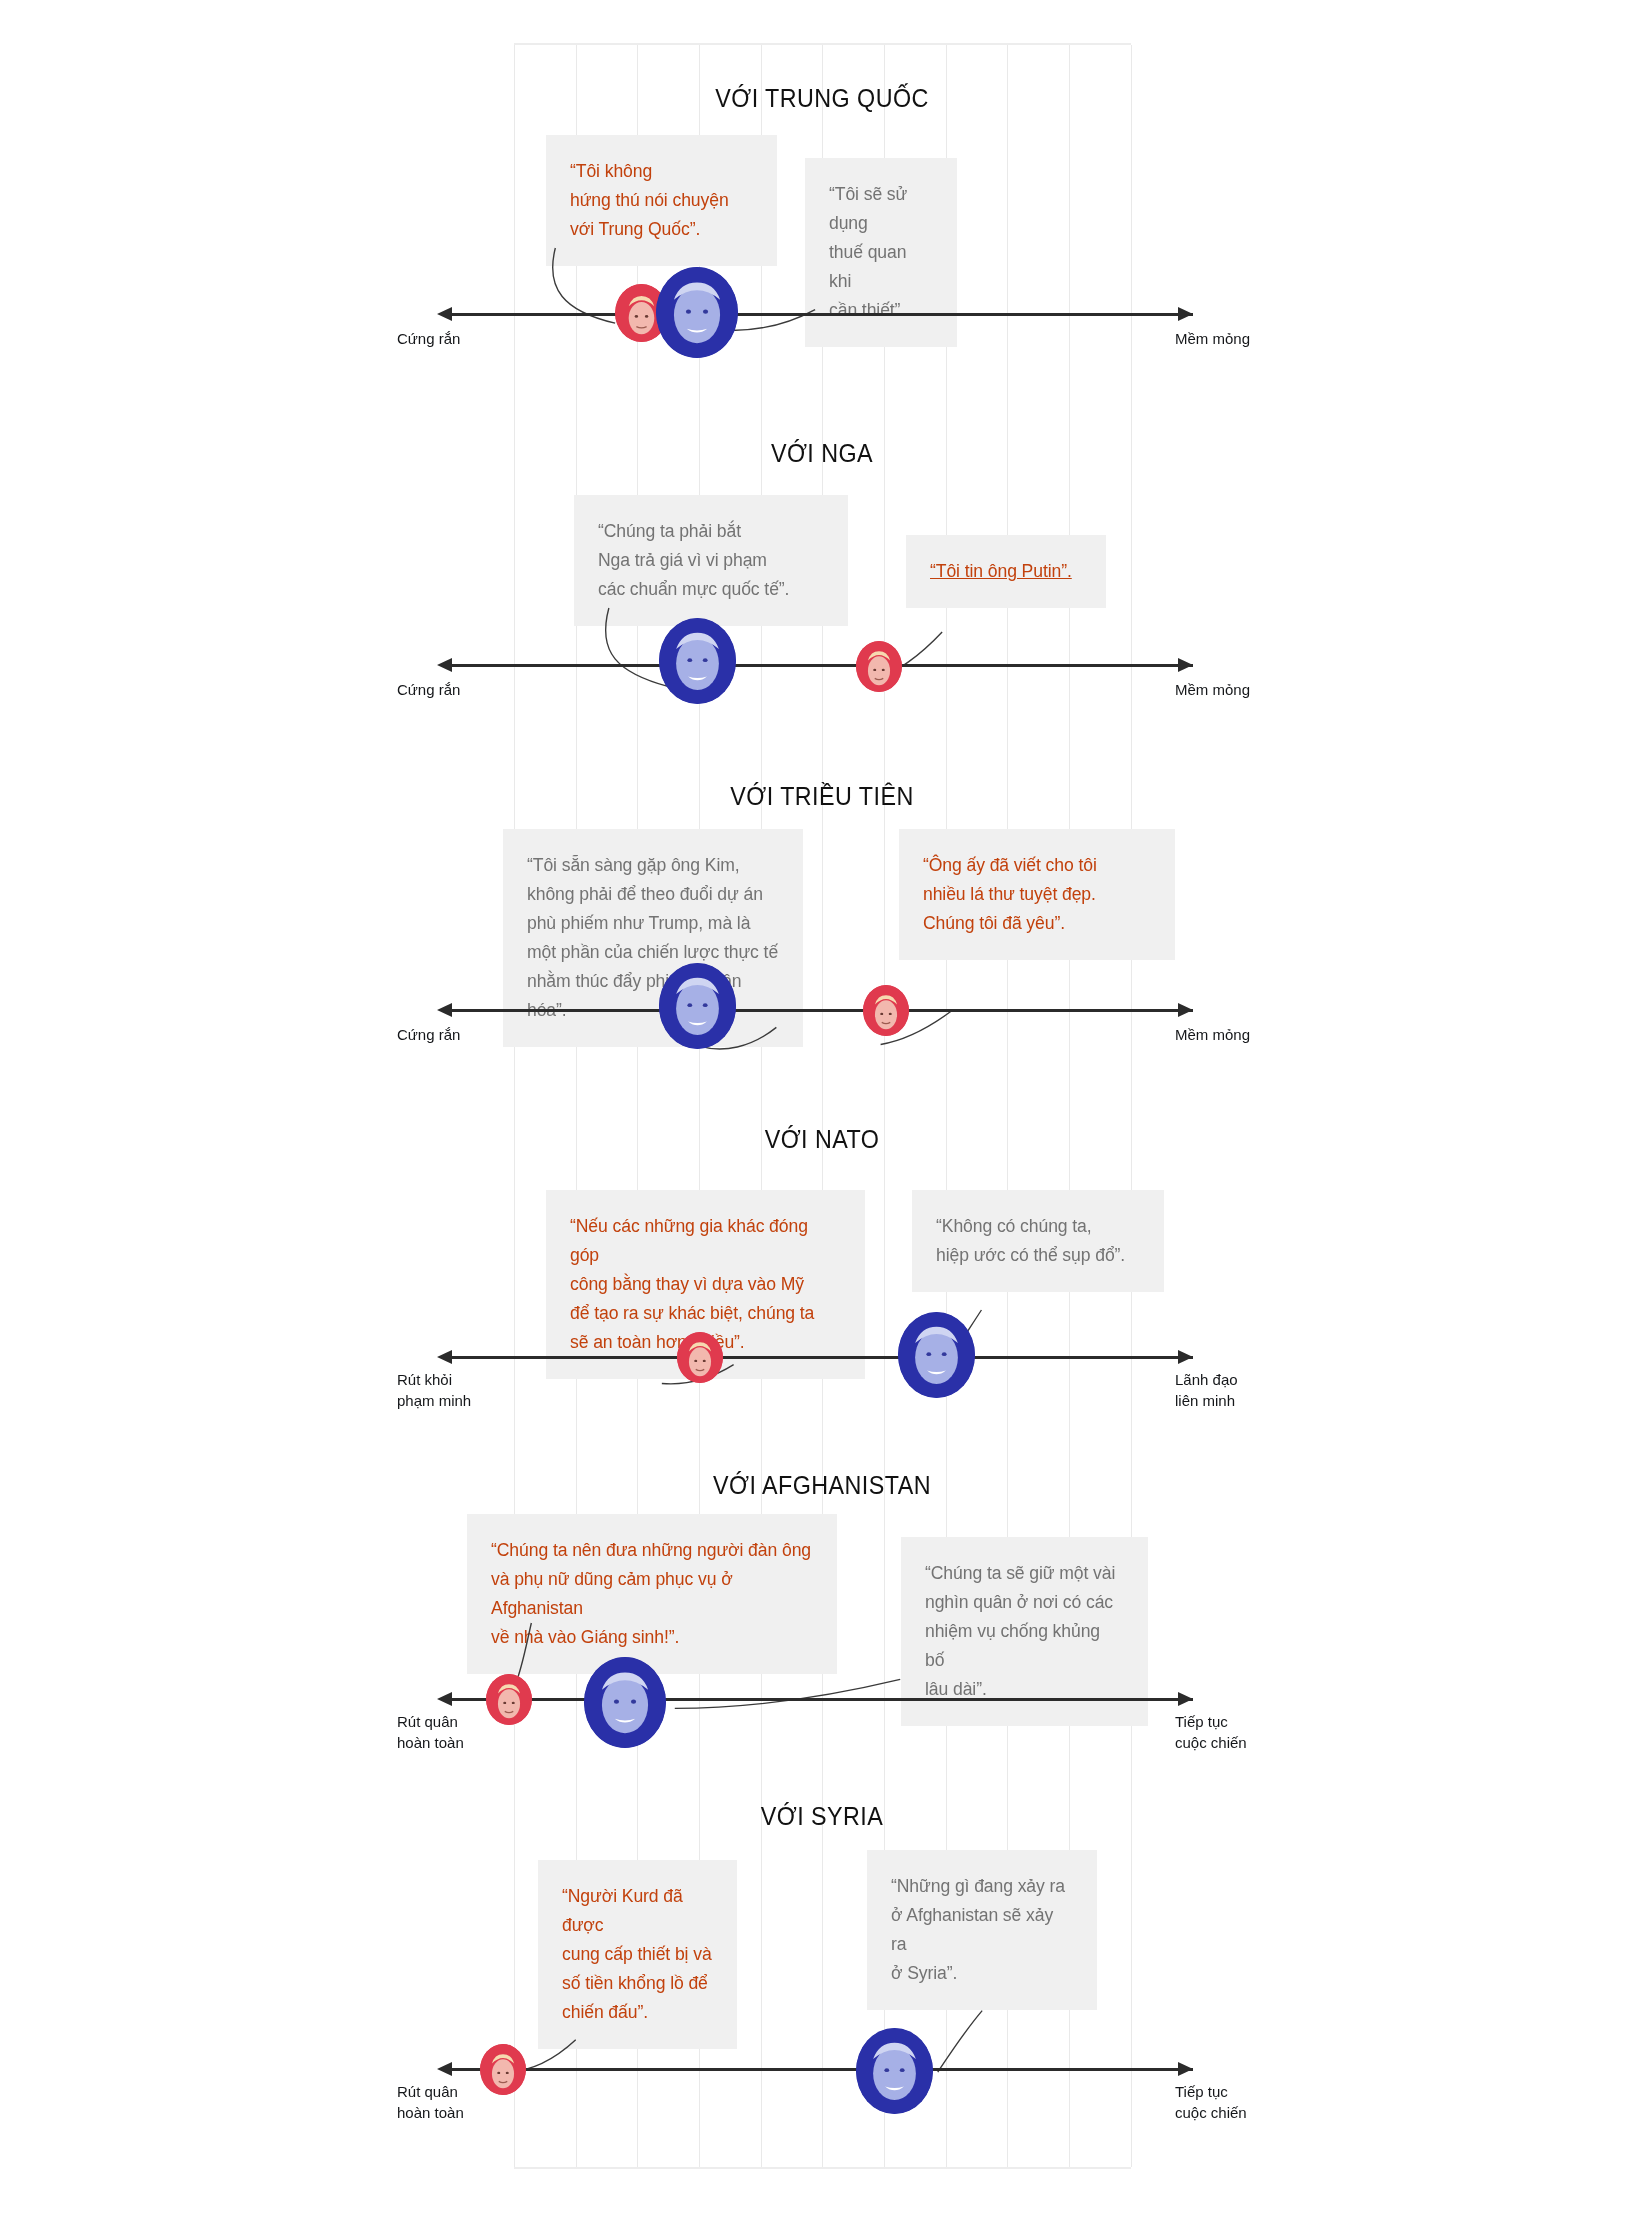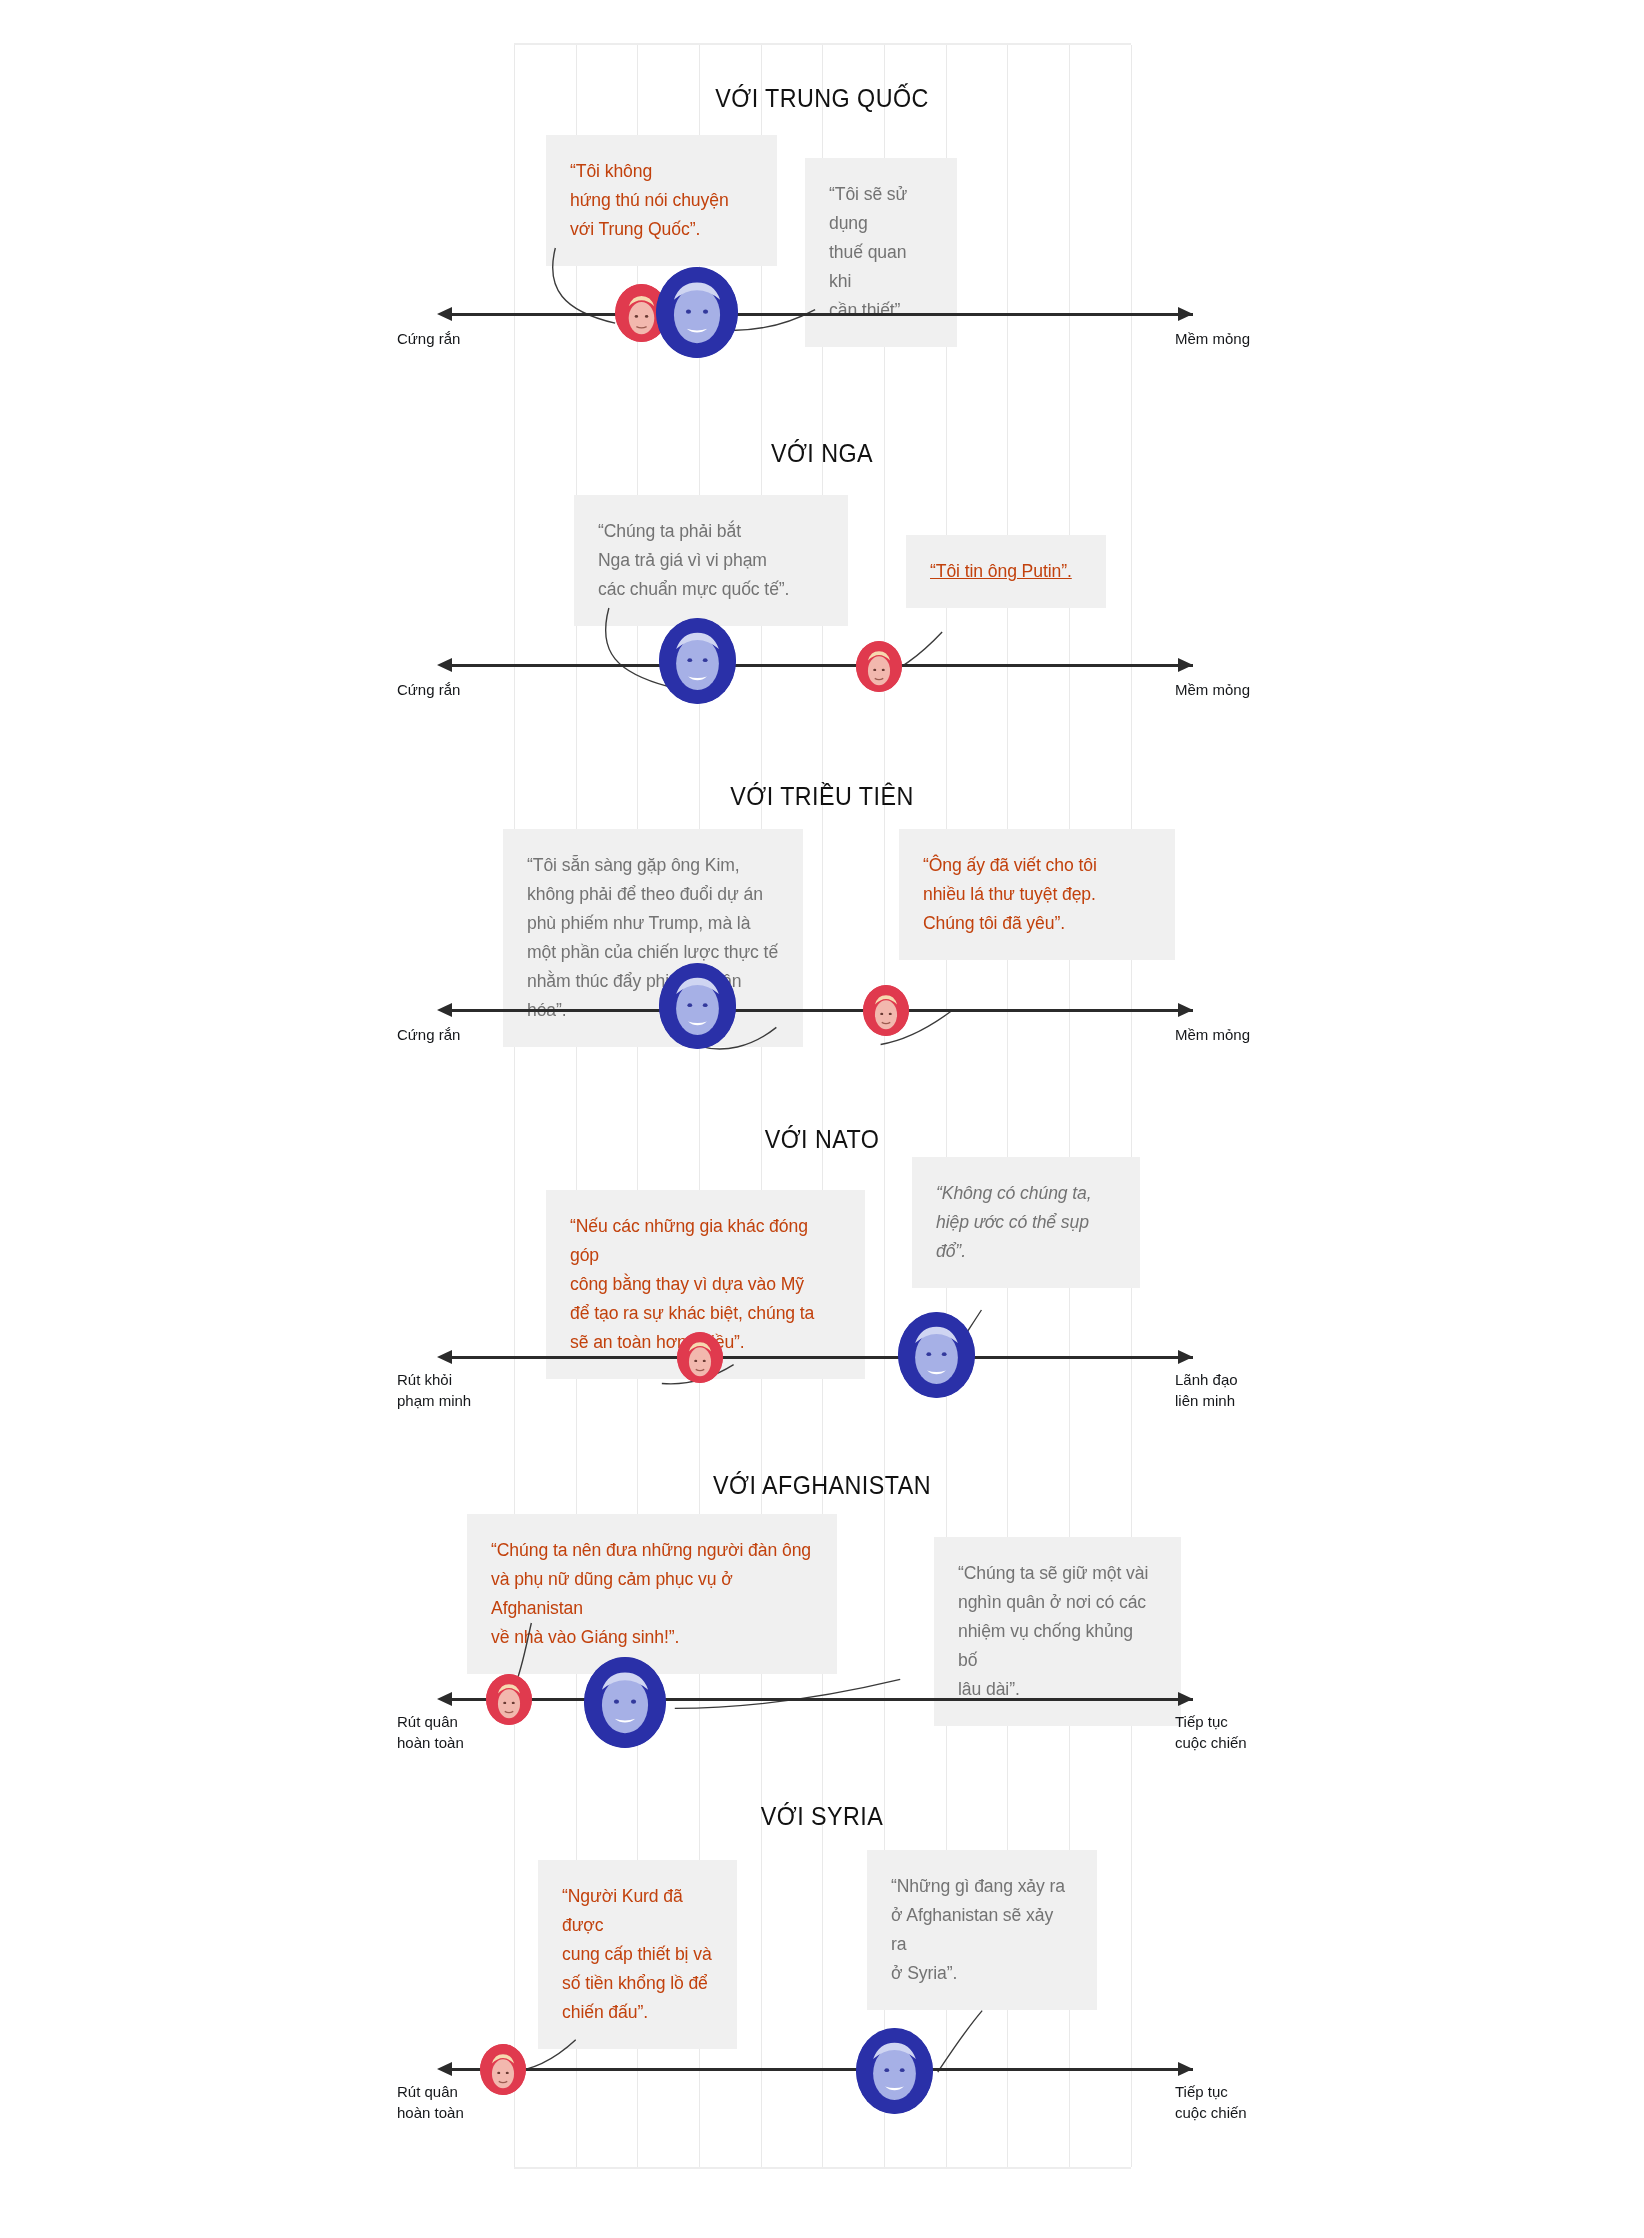--- a/index.html
+++ b/index.html
@@ -265,21 +265,21 @@
     </div>
   </div>
 
   <div class="section">
     <div class="sec-title" style="top:1124px;">VỚI NATO</div>
 
     <div class="quote light" style="left:546px; top:1190px; width:319px;">“Nếu các những gia khác đóng góp
 công bằng thay vì dựa vào Mỹ
 để tạo ra sự khác biệt, chúng ta
 sẽ an toàn hơn nhiều”.</div>
-    <div class="quote dark" style="left:912px; top:1157px; width:228px;font-style:italic;">“Không có chúng ta,
+    <div class="quote dark" style="left:912px; top:1190px; width:252px;">“Không có chúng ta,
 hiệp ước có thể sụp đổ”.</div>
 
     <svg class="connector" style="left:514px; top:1310px; width:617px; height:94px;" viewBox="0 0 720 110" width="617" height="94">
       <path d="M 256 64 C 224 84, 196 88, 172 86"></path>
       <path d="M 546 0 C 524 34, 506 60, 494 84"></path>
     </svg>
 
     <div class="axis-wrap" style="top:1356px;">
       <div class="axis-line" style="left:444px; top:0; width:749px;"></div>
       <div class="arrow left" style="left:437px; top:-6px;"></div>
@@ -316,21 +316,21 @@
         </svg>
     </div>
   </div>
 
   <div class="section">
     <div class="sec-title" style="top:1470px;">VỚI AFGHANISTAN</div>
 
     <div class="quote light" style="left:467px; top:1514px; width:370px;">“Chúng ta nên đưa những người đàn ông
 và phụ nữ dũng cảm phục vụ ở Afghanistan
 về nhà vào Giáng sinh!”.</div>
-    <div class="quote dark" style="left:901px; top:1537px; width:247px;margin-left:33px;">“Chúng ta sẽ giữ một vài
+    <div class="quote dark" style="left:901px; top:1537px; width:247px;">“Chúng ta sẽ giữ một vài
 nghìn quân ở nơi có các
 nhiệm vụ chống khủng bố
 lâu dài”.</div>
 
     <svg class="connector" style="left:445px; top:1623px; width:685px; height:111px;" viewBox="0 0 800 130" width="685" height="111">
       <path d="M 100 0 C 88 52, 84 86, 56 102"></path>
       <path d="M 532 66 C 440 88, 346 100, 268 100"></path>
     </svg>
 
     <div class="axis-wrap" style="top:1698px;">

